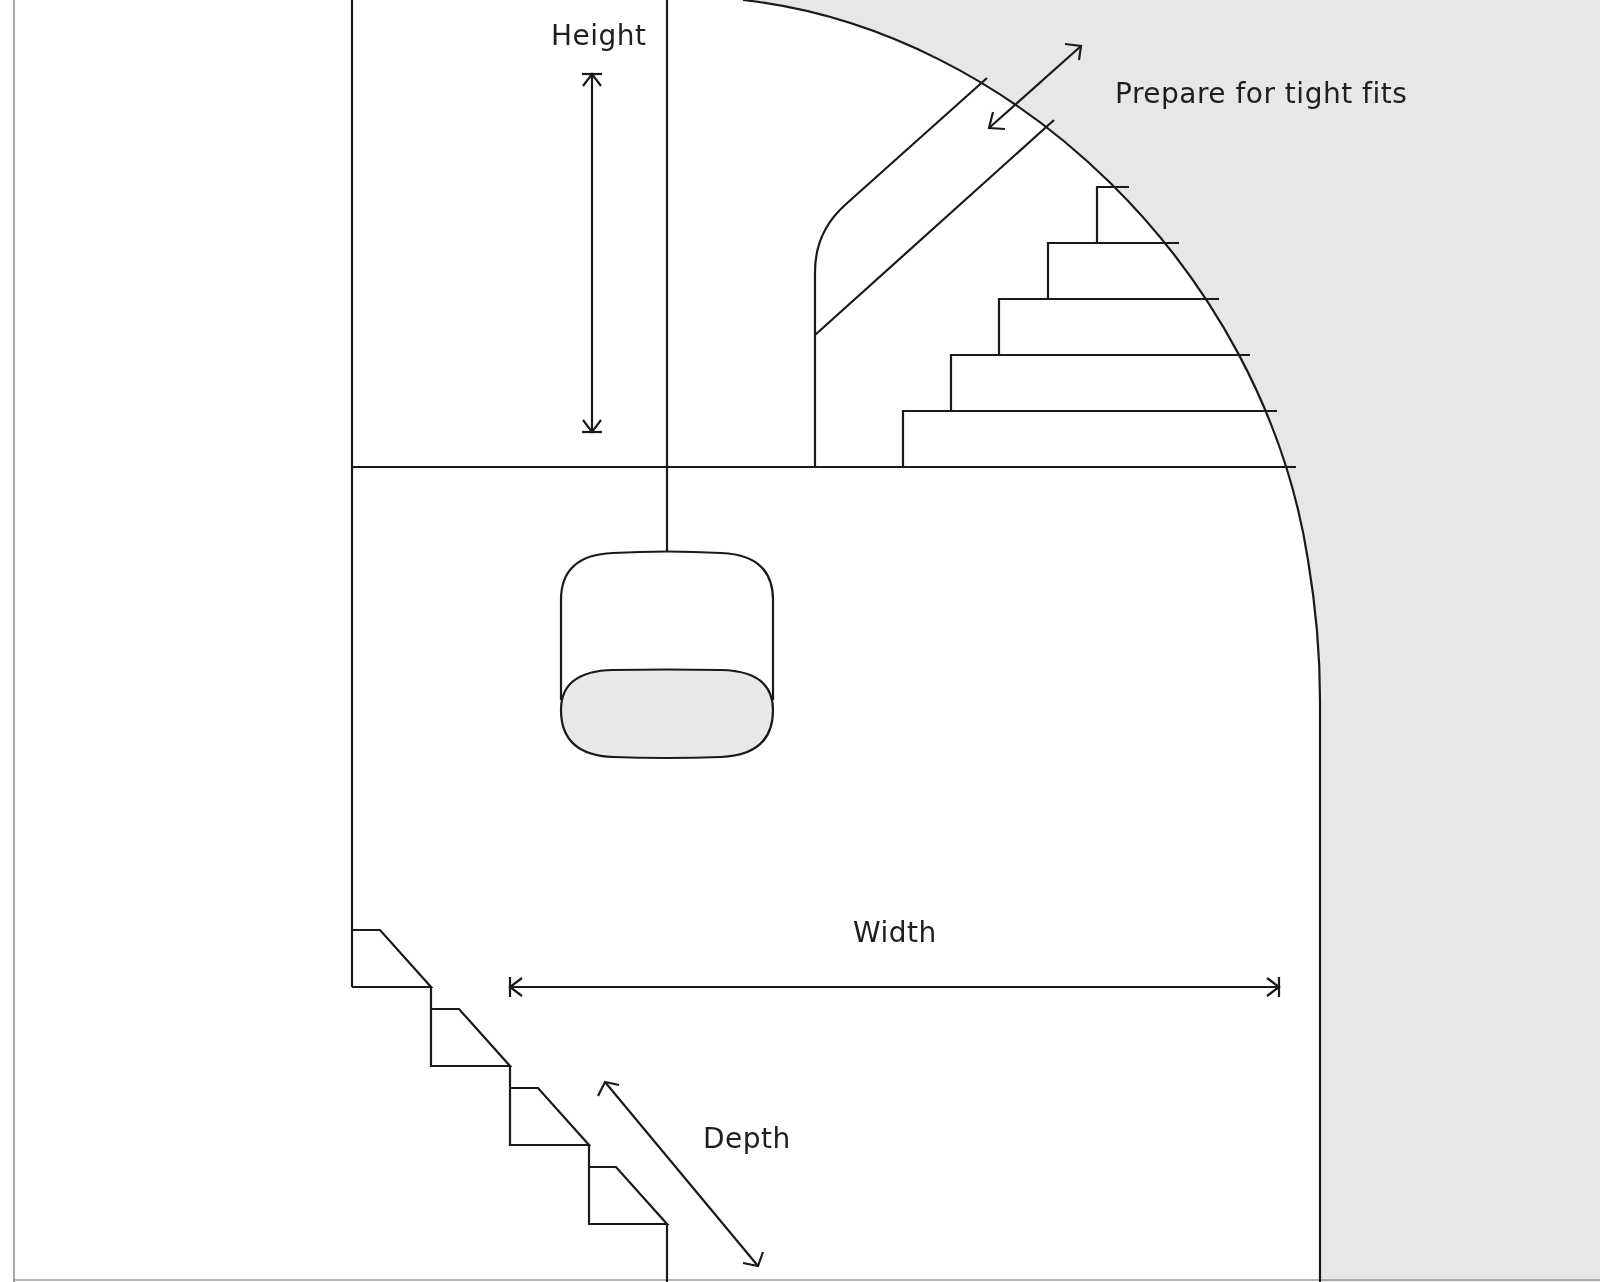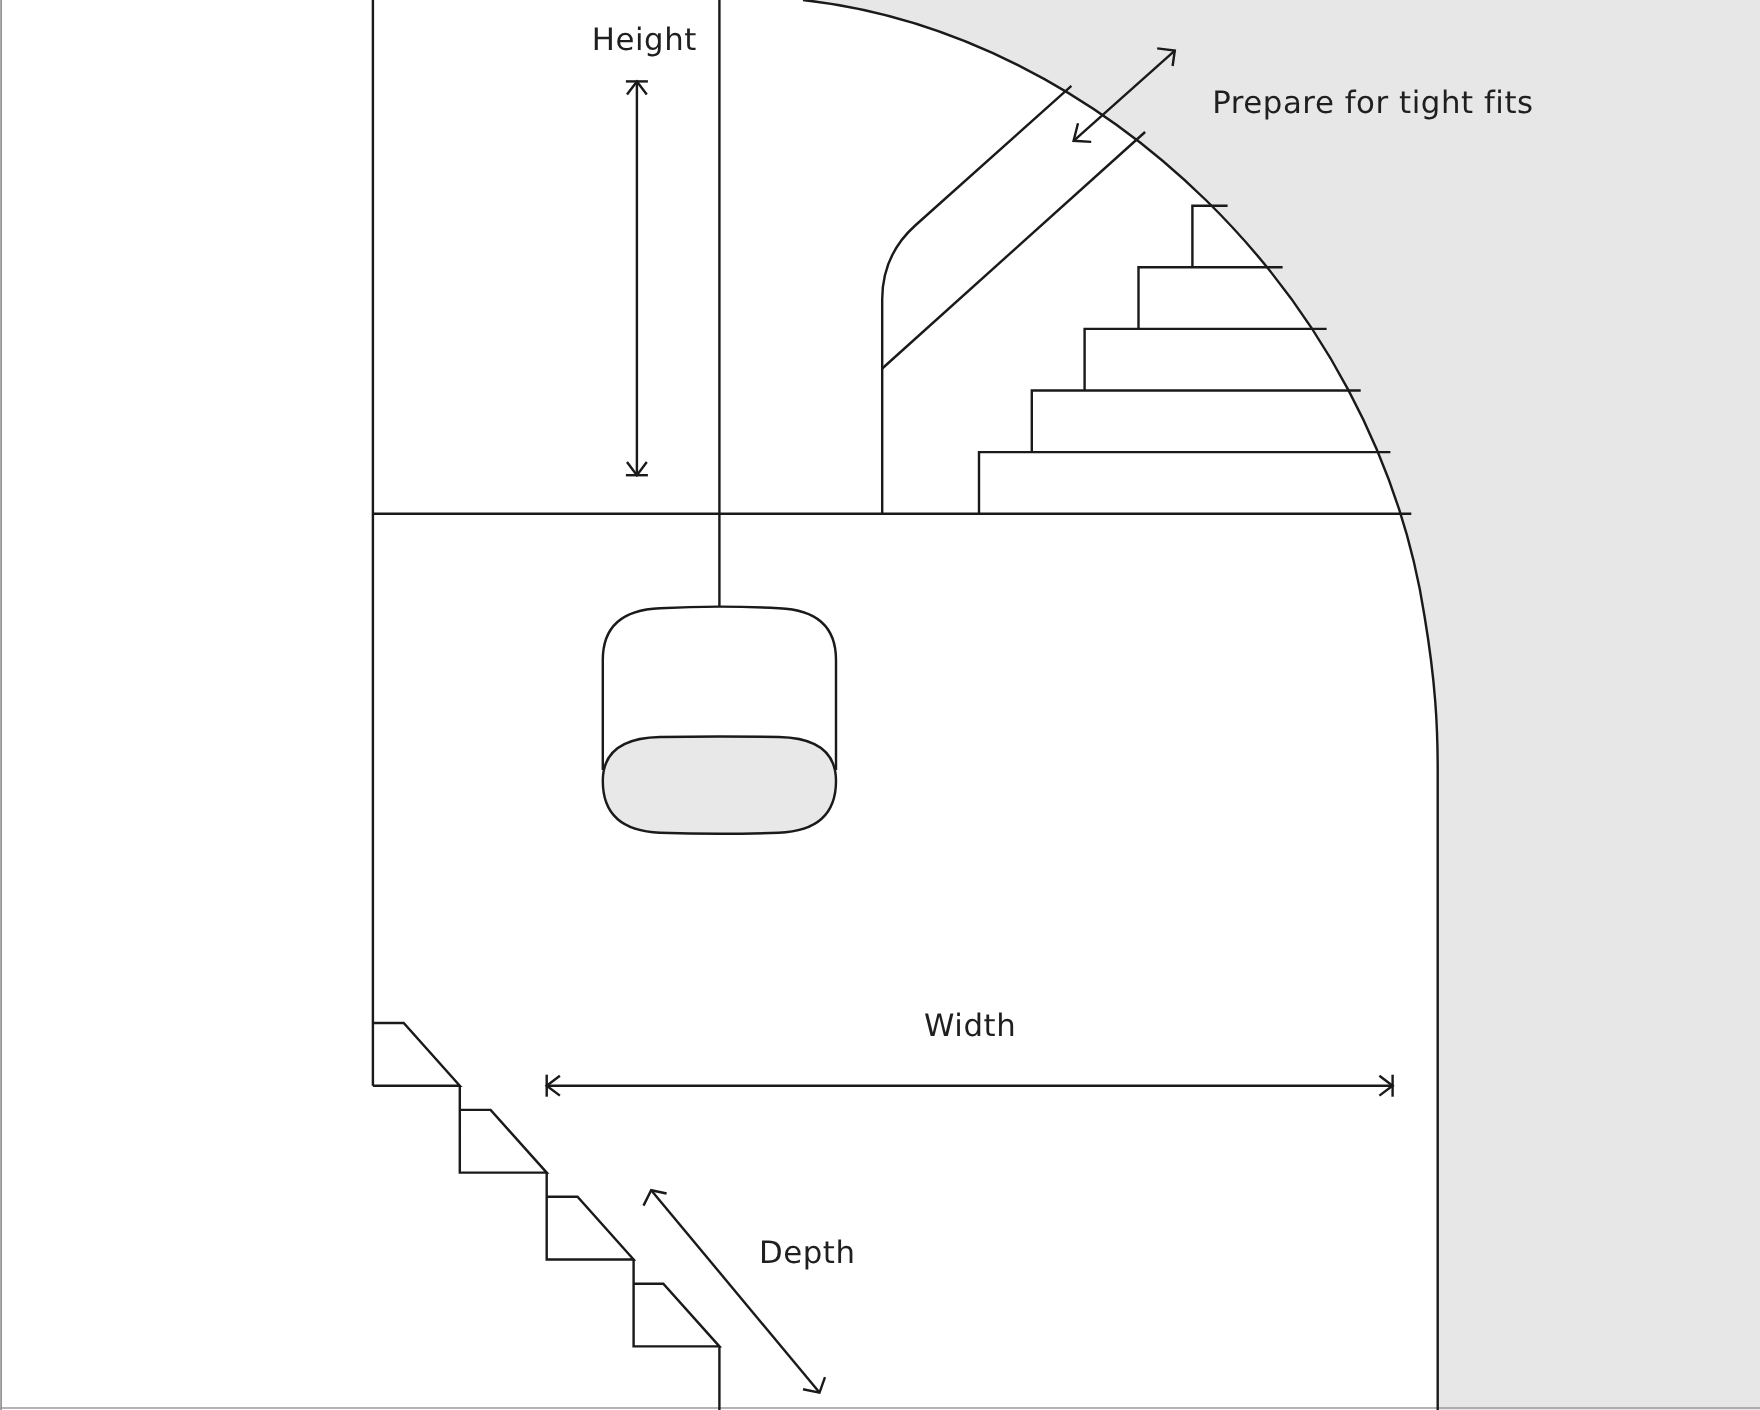--- a/index.html
+++ b/index.html
@@ -1,17 +1,17 @@
 <!DOCTYPE html>
 <html><head>
 <meta charset="utf-8">
 <style>
   html, body { margin: 0; padding: 0; background: #ffffff; }
   body { width: 1600px; height: 1282px; overflow: hidden; position: relative; }
-  #stage { position: absolute; left: 0; top: 0; width: 1586px; height: 1282px; }
+  #stage { position: absolute; left: 0; top: 0; width: 1586px; height: 1282px; padding-left: 13px; }
   svg { display: block; }
   .ln { fill: none; stroke: #1a1a1a; stroke-width: 2.2; stroke-linecap: butt; stroke-linejoin: miter; }
   .lbl { font-family: "DejaVu Sans", sans-serif; font-size: 28px; fill: #1f1f1f; letter-spacing: 0.5px; }
 </style>
 </head>
 <body>
 
 <div id="stage">
   <svg width="1600" height="1282" viewBox="0 0 1600 1282" xmlns="http://www.w3.org/2000/svg">
 

